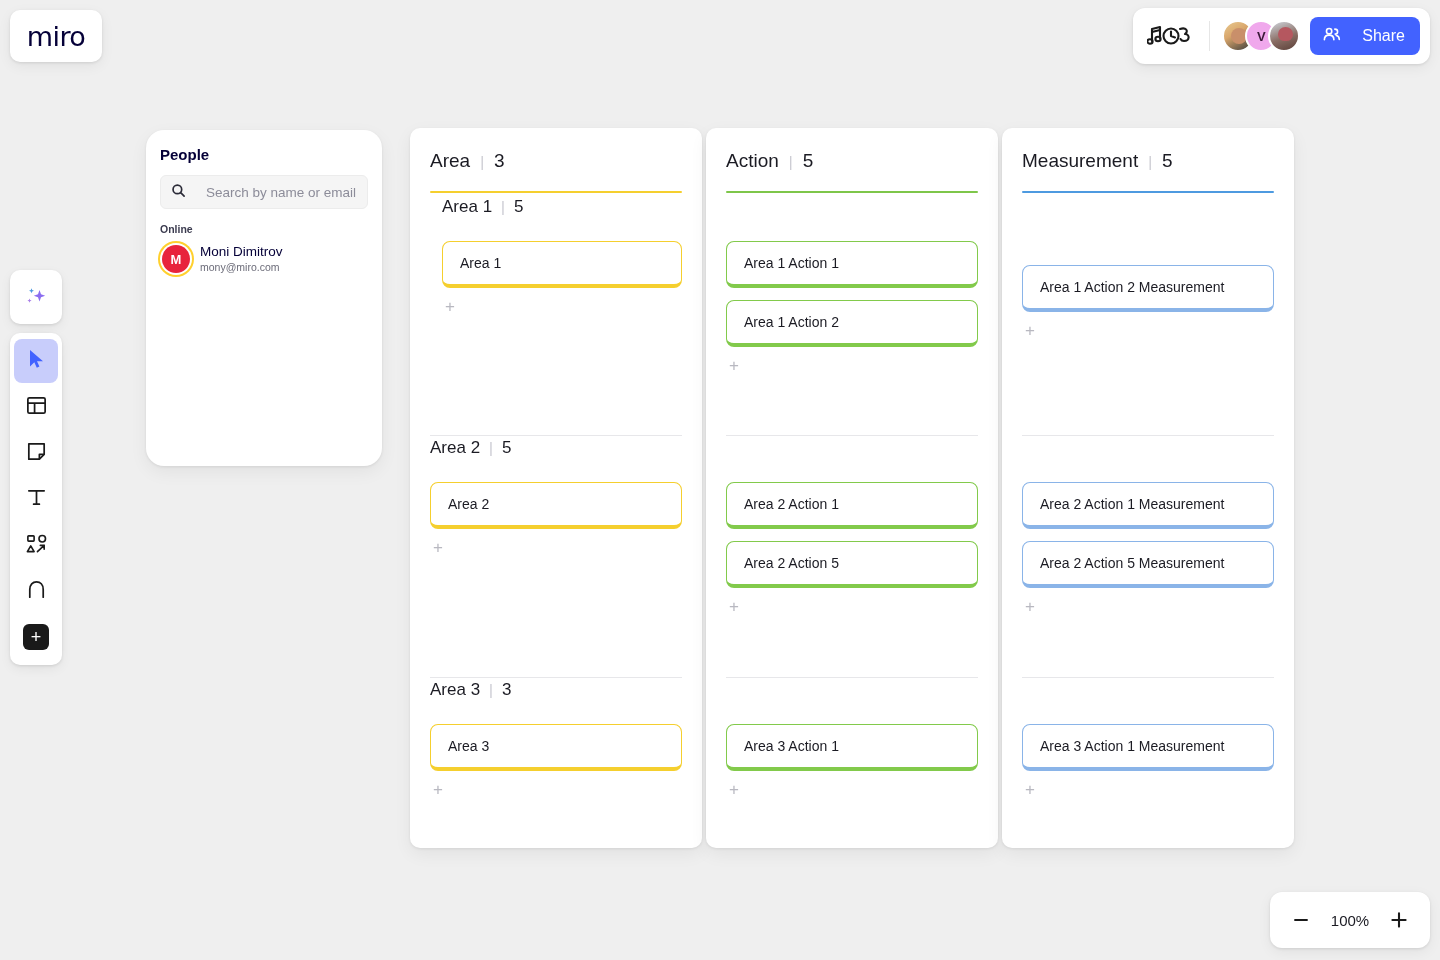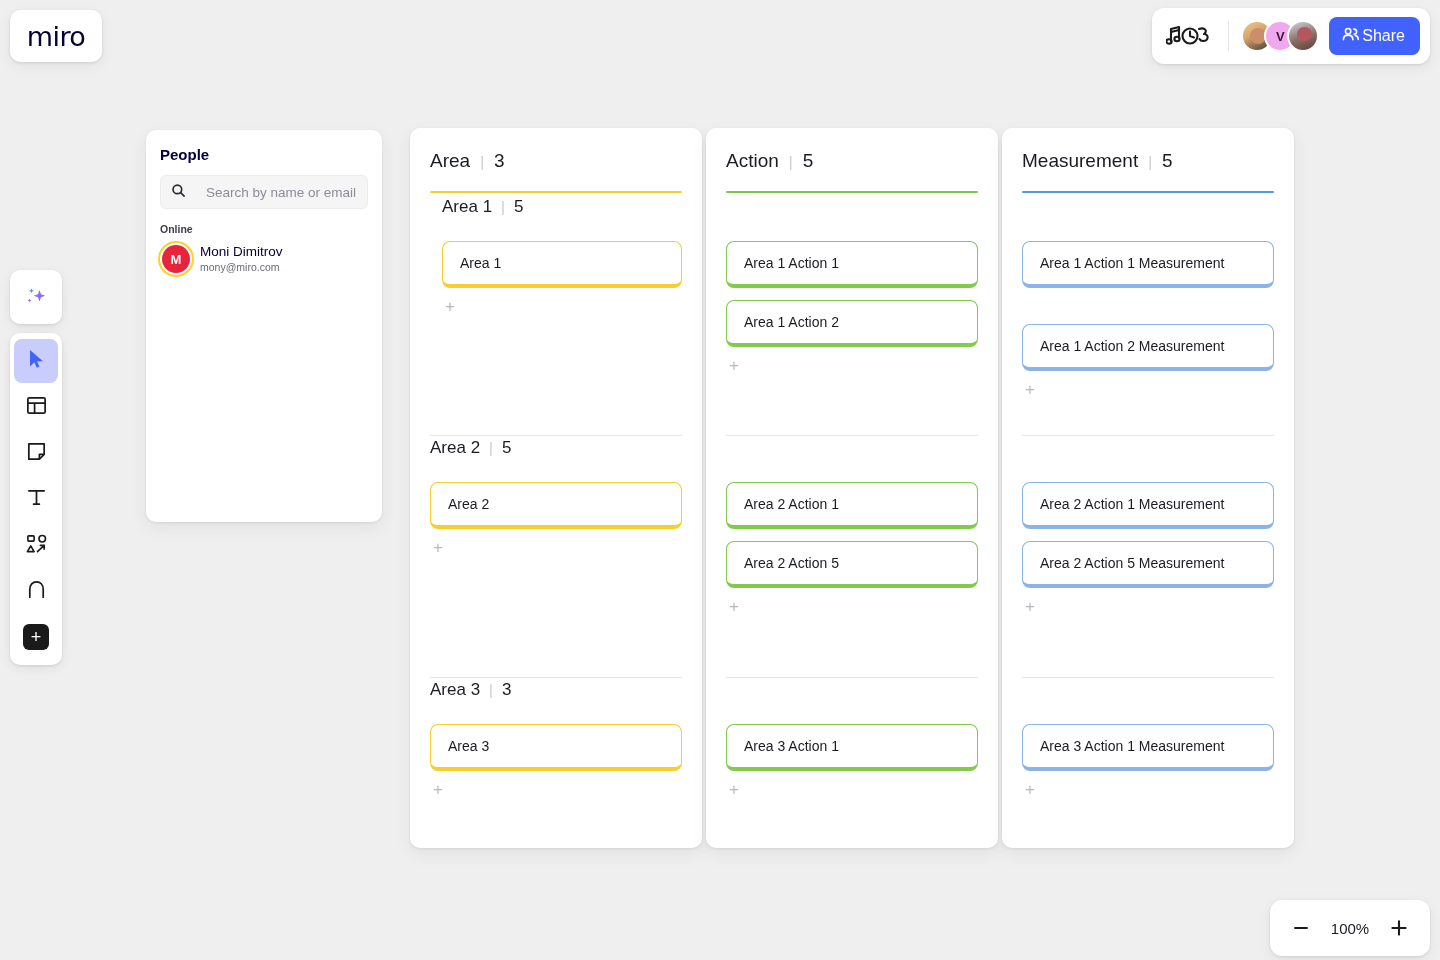--- a/index.html
+++ b/index.html
@@ -49,21 +49,21 @@
     content:""; position:absolute; left:7px; top:6px; width:16px; height:16px;
     border-radius:50%; background:#c98f6a;
   }
   .av-2 { background: #f0a8ec; color:#3a1a38; }
   .av-3 { background: linear-gradient(160deg,#cfd6dd 0%,#8a6d64 55%,#5a3f38 100%); }
   .av-3::after {
     content:""; position:absolute; left:8px; top:5px; width:15px; height:14px;
     border-radius:50% 50% 45% 45%; background:#b5575f;
   }
   .share-btn {
-    display: flex; align-items: center; gap: 2px;
+    display: flex; align-items: center; gap: 21px;
     background: #4262ff; color: #fff;
     border: none; border-radius: 8px;
     height: 38px; padding: 0 15px 0 12px;
     font-size: 16px; font-family: "Liberation Sans", sans-serif;
     cursor: pointer;
   }
 
   
   .tool-ai {
     position: absolute; left: 10px; top: 270px;
@@ -84,22 +84,22 @@
   .tool.active { background: #c8cdfb; }
   .tool-plus {
     width: 26px; height: 26px; background:#1a1a1a; border-radius:6px;
     display:flex; align-items:center; justify-content:center;
     color:#fff; font-size:18px; line-height:1;
   }
 
   
   .people-panel {
     position: absolute; left: 146px; top: 130px;
-    width: 236px; height: 392px;
-    background:#fff; border-radius: 10px;
+    width: 236px; height: 336px;
+    background:#fff; border-radius: 18px;
     box-shadow: 0 1px 3px rgba(0,0,0,.08), 0 6px 18px rgba(0,0,0,.06);
     padding: 16px 14px;
   }
   .people-title { font-size: 15px; font-weight: bold; color:#050038; margin-bottom: 12px; }
   .search-box {
     display:flex; align-items:center; gap:20px;
     background:#f5f5f5; border:1px solid #ececec; border-radius:6px;
     height: 34px; padding: 0 10px; margin-bottom: 14px;
   }
   .search-input {
@@ -150,21 +150,21 @@
   }
   .add-btn {
     color:#b8b8c0; font-size: 17px; line-height:1;
     margin-top: 10px; margin-left: 3px; width:16px; cursor:pointer;
     user-select:none;
   }
   .row-sep { height:1px; background:#e7e7ea; }
 
   
   .zoom-widget {
-    position:absolute; right: 10px; bottom: 4px;
+    position:absolute; right: 10px; bottom: 12px;
     height: 56px; background:#fff; border-radius:12px;
     box-shadow: 0 1px 3px rgba(0,0,0,.10), 0 4px 14px rgba(0,0,0,.06);
     display:flex; align-items:center; gap: 14px; padding: 0 18px;
   }
   .zoom-btn { width:26px; height:26px; display:flex; align-items:center; justify-content:center; cursor:pointer; }
   .zoom-level { font-size: 15px; color:#1b1b23; min-width:44px; text-align:center; }
 </style>
 </head>
 <body>
 
@@ -385,23 +385,20 @@
       <div class="column">
         <div class="col-head">
           <span class="col-title">Measurement</span>
           <span class="col-divider-v">|</span>
           <span class="col-count">5</span>
         </div>
         <div class="col-rule" style="background: rgb(77, 154, 224);"></div>
         <div class="group" style="height: 240px;">
           <div class="group-head" style="height: 34px;"></div>
           <div>
-            <div class="card" style="border-color: rgb(138, 180, 232);">
-              <span>Area 1 Action 1 Measurement</span>
-            </div>
             <div class="card" style="border-color: rgb(138, 180, 232); margin-top: 36px;">
               <span>Area 1 Action 2 Measurement</span>
             </div>
             <div class="add-btn">+</div>
           </div>
         </div>
         <div class="row-sep"></div>
         <div class="group" style="height: 241px;">
           <div class="group-head" style="height: 34px;"></div>
           <div>

